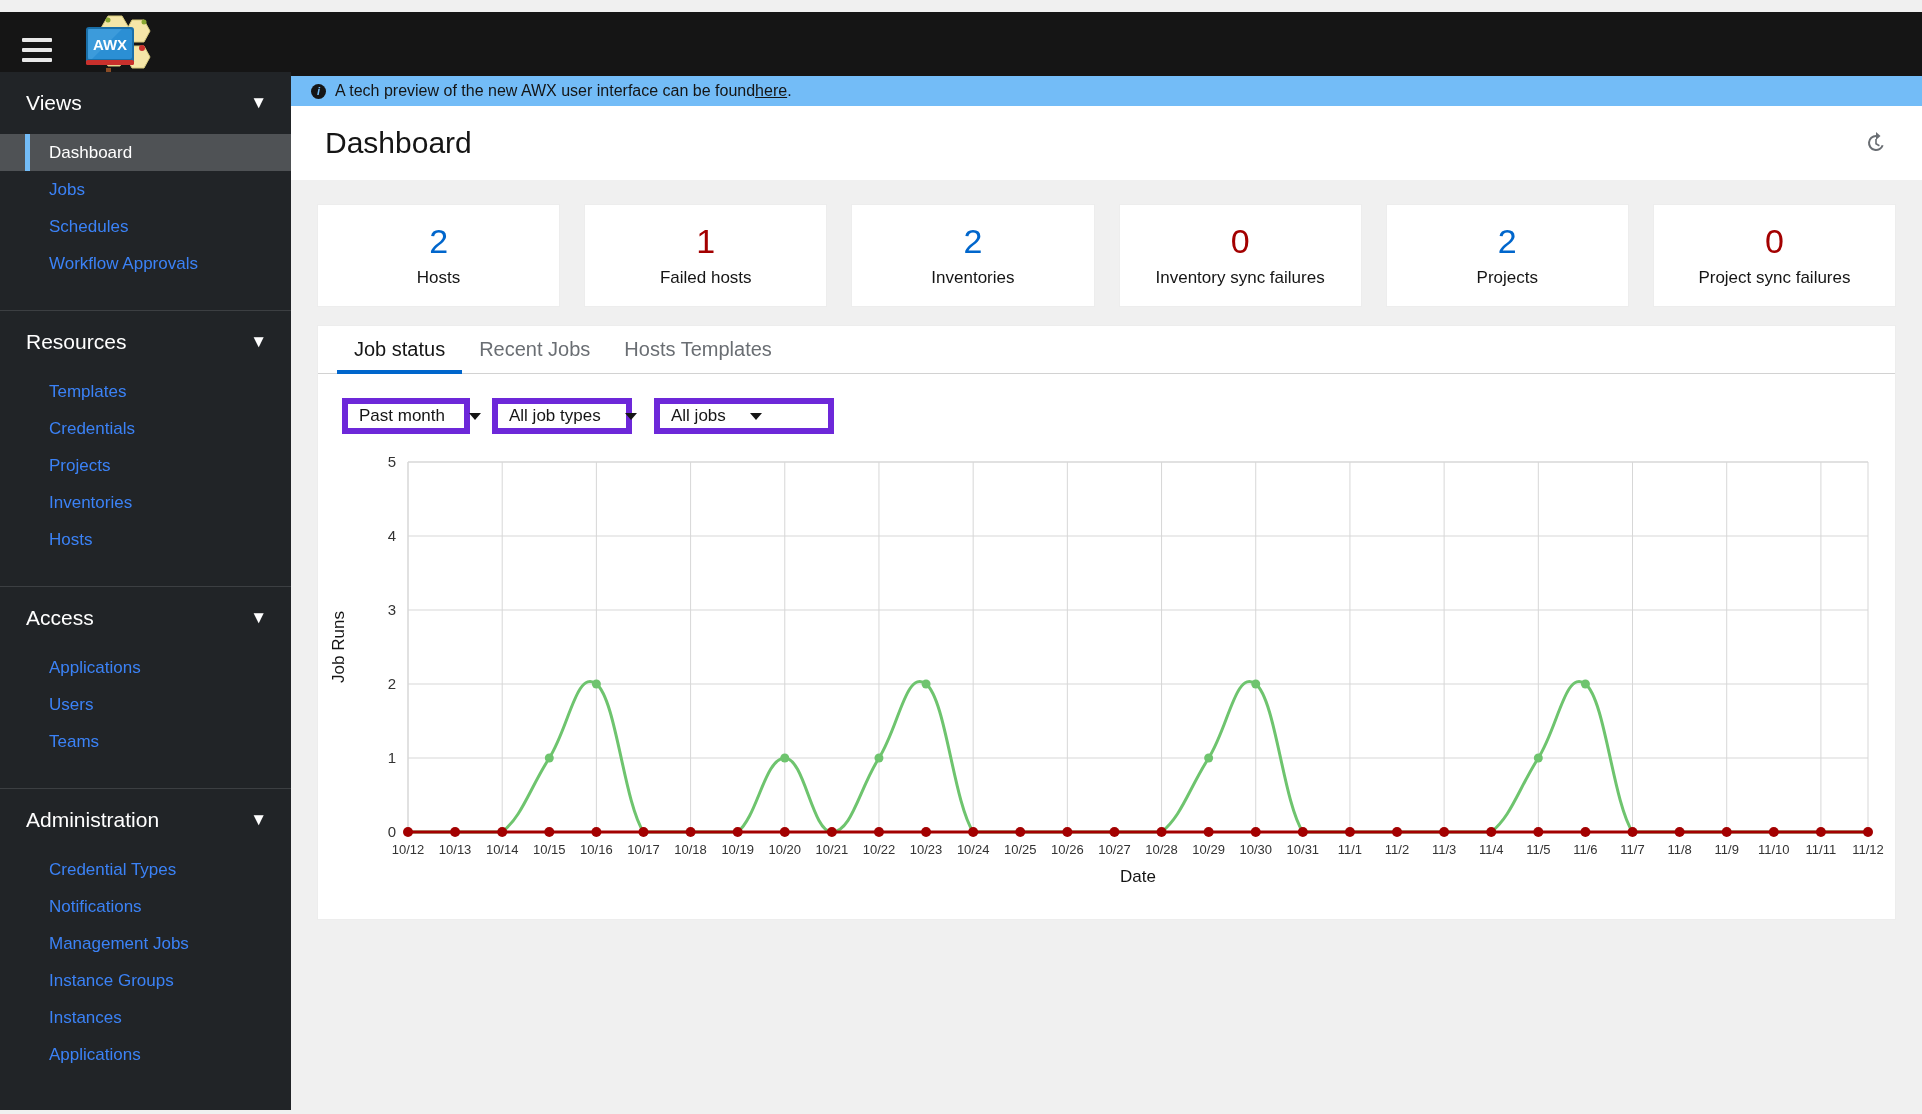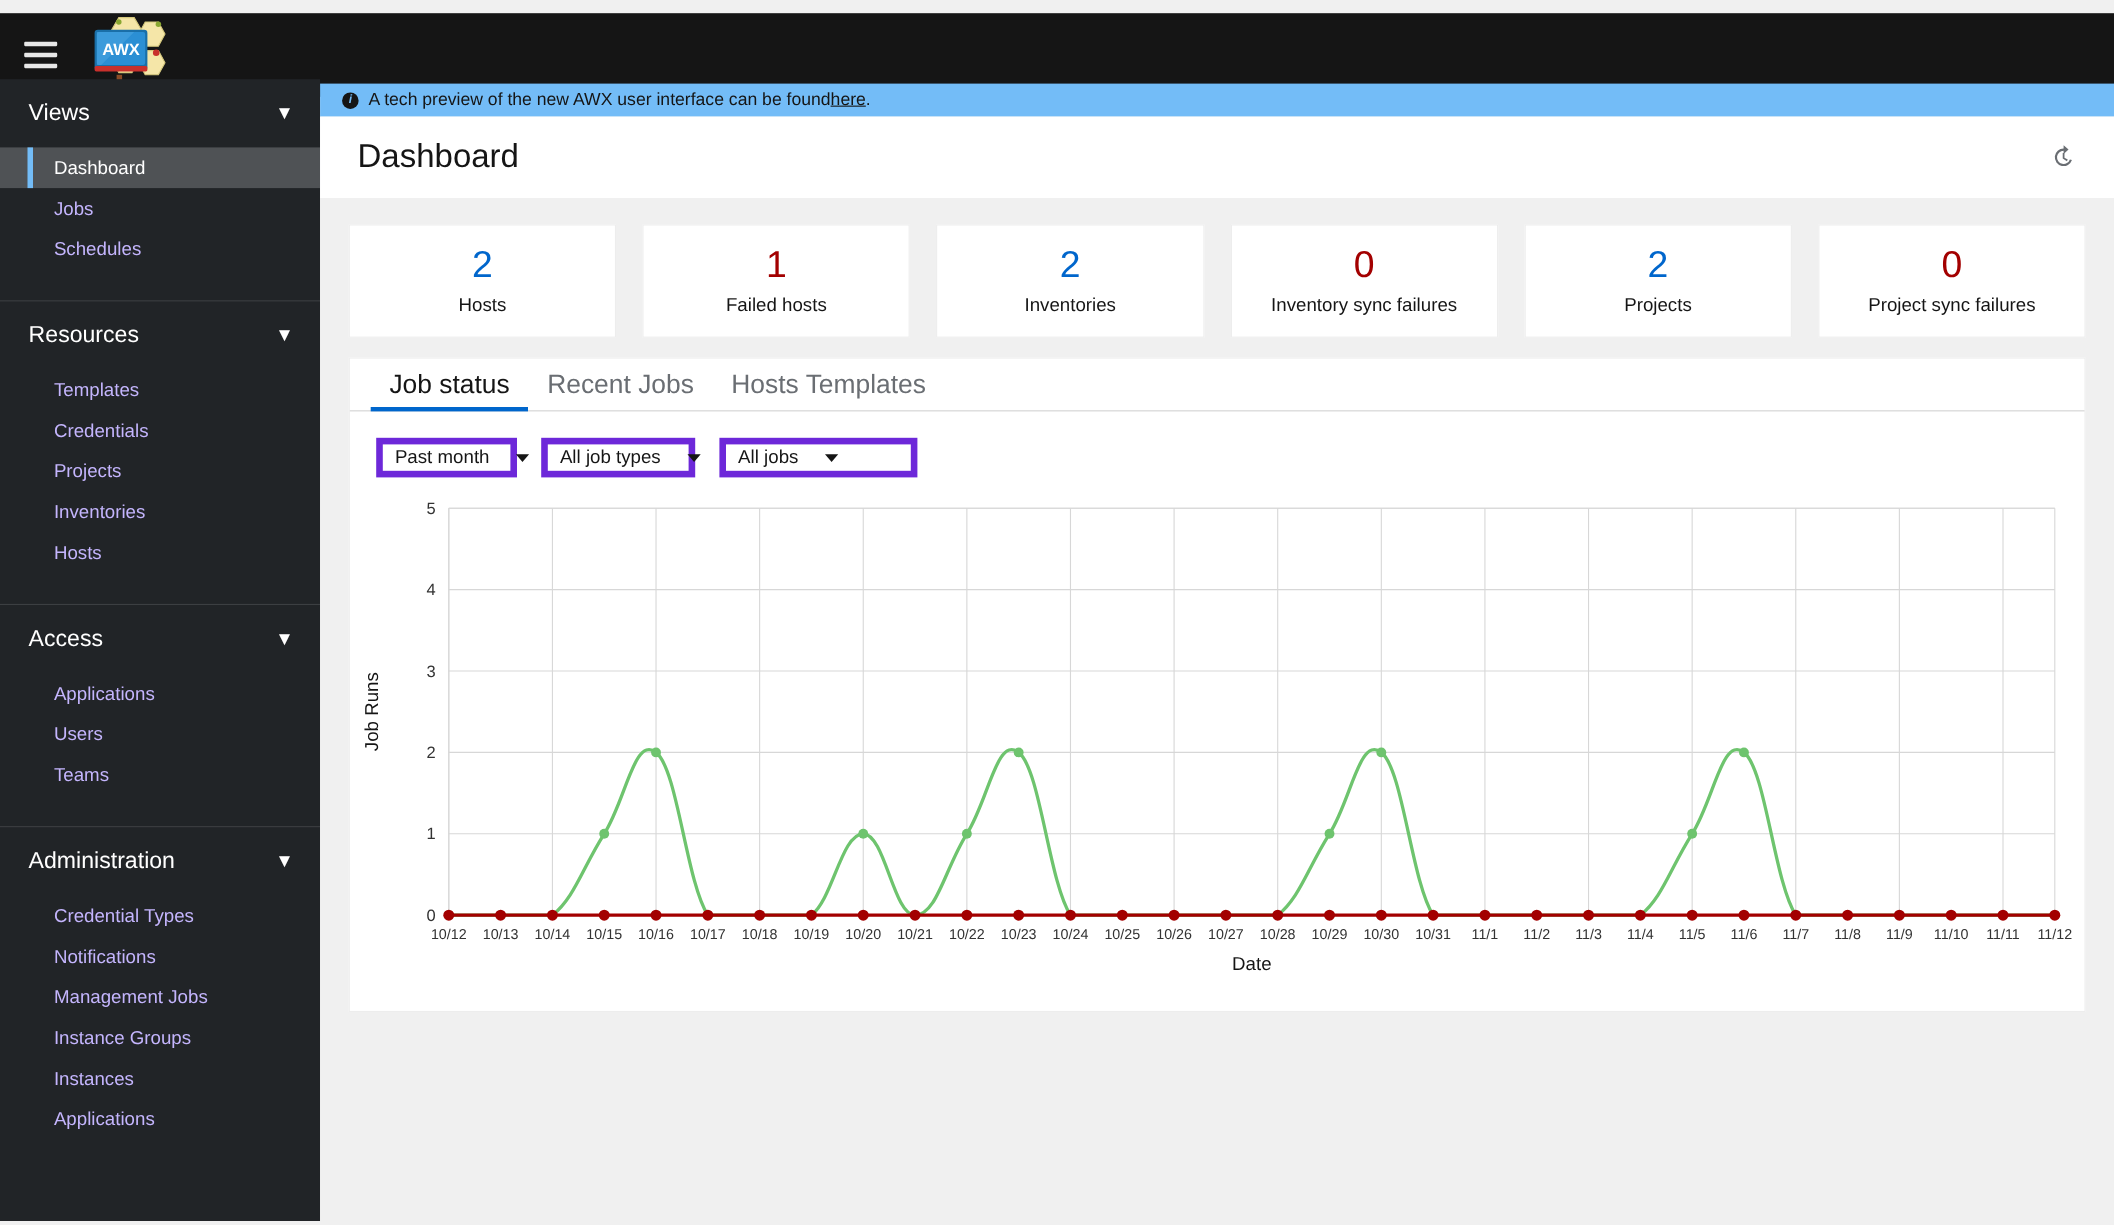--- a/index.html
+++ b/index.html
@@ -38,21 +38,21 @@
     position: absolute; top: 72px; left: 0; width: 291px; height: 1038px;
     background: #212427; overflow: hidden;
   }
   .nav-section-hdr {
     display: flex; align-items: center; justify-content: space-between;
     padding: 0 24px 0 26px; height: 62px; color: #fff; font-size: 21px; cursor: pointer;
   }
   .chev { color: #fff; font-size: 17px; }
   .nav-item {
     height: 37px; display: flex; align-items: center; padding-left: 49px;
-    color: #c4b5fd; font-size: 17px; cursor: pointer; position: relative;
+    color: #3b82f6; font-size: 17px; cursor: pointer; position: relative;
   }
   .nav-item.active { background: #4f5255; color: #fff; }
   .nav-item.active::before {
     content: ""; position: absolute; left: 25px; top: 0; bottom: 0; width: 5px; background: #73bcf7;
   }
   .nav-divider { height: 1px; background: #3c3f42; margin: 14px 0 0 0; }
   .nav-gap { height: 14px; }
   
   .banner {
     position: absolute; top: 76px; left: 291px; width: 1631px; height: 30px;
@@ -83,21 +83,21 @@
     align-items: center; justify-content: center; border: 1px solid #ededed; cursor: pointer;
   }
   .card-num { font-size: 34px; line-height: 1.1; font-weight: 400; }
   .card-num.blue { color: #06c; }
   .card-num.red { color: #a30000; }
   .card-label { font-size: 17px; color: #151515; margin-top: 8px; }
   
   .panel { background: #fff; margin-top: 18px; border: 1px solid #ededed; height: 595px; }
   .tabs { display: flex; height: 48px; border-bottom: 1px solid #d2d2d2; padding-left: 19px; }
   .tab {
-    padding: 0 17px; display: flex; align-items: center; font-size: 24px;
+    padding: 0 17px; display: flex; align-items: center; font-size: 20px;
     color: #6a6e73; cursor: pointer; position: relative;
   }
   .tab.active { color: #151515; }
   .tab.active::after {
     content: ""; position: absolute; left: 0; right: 0; bottom: -1px; height: 4px; background: #06c;
   }
   .filters { display: flex; gap: 22px; padding: 24px 0 0 24px; }
   .select {
     height: 36px; border: 6px solid #6d28d9; background: #fff; display: flex;
     align-items: center; padding: 0 11px; font-size: 17px; color: #151515; cursor: pointer;
@@ -147,20 +147,23 @@
       <span class="chev">▼</span>
     </div>
     <div class="nav-item active">
       <span>Dashboard</span>
     </div>
     <div class="nav-item">
       <span>Jobs</span>
     </div>
     <div class="nav-item">
       <span>Schedules</span>
+    </div>
+    <div class="nav-item">
+      <span>Workflow Approvals</span>
     </div>
     <div class="nav-gap"></div>
     <div class="nav-divider"></div>
     <div class="nav-section-hdr">
       <span>Resources</span>
       <span class="chev">▼</span>
     </div>
     <div class="nav-item">
       <span>Templates</span>
     </div>

